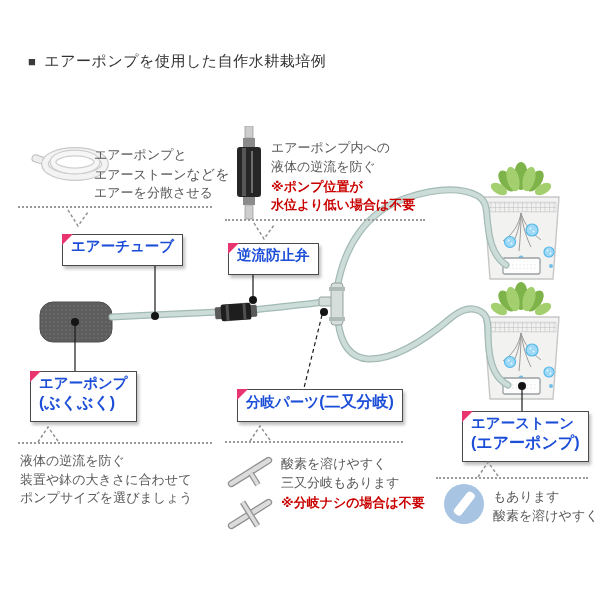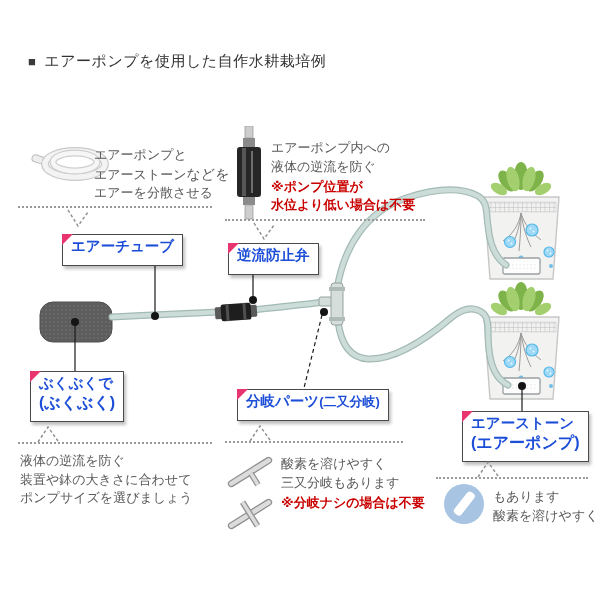--- a/index.html
+++ b/index.html
@@ -10,21 +10,21 @@
   .title .sq{font-size:13px;color:#3a3a3a;line-height:1;}
   .note{font-size:13px;color:#595959;line-height:18.5px;white-space:nowrap;}
   .note .small{font-size:14px;}
   .warn{color:#c90000;font-weight:bold;font-size:13px;line-height:18px;margin-top:2px;white-space:nowrap;}
   .dots{border-top:2px dotted #9a9a9a;height:0;}
   .tag{background:#fff;border:1.5px solid #4a4a4a;box-shadow:2px 3px 3px rgba(0,0,0,.25);
        padding:2px 8px 9px;font-size:14.5px;font-weight:bold;color:#1d4ed8;line-height:19px;white-space:nowrap;}
   .tag .tri{position:absolute;left:-1px;top:-1px;width:0;height:0;
        border-top:11px solid #e8346f;border-right:11px solid transparent;}
   .tag .sub{font-size:16px;}
-  .tag .subsm{font-size:13px;}
+  .tag .subsm{font-size:16px;}
   .u{text-underline-offset:2px;}
   svg{display:block;}
 </style>
 </head>
 <body>
 
 <div id="stage">
 
   <div class="abs title">
     <span class="sq">■</span>
@@ -179,21 +179,21 @@
   <div class="abs tag" style="left:62px;top:234px">
     <span class="tri"></span>
     <span>エアーチューブ</span>
   </div>
   <div class="abs tag" style="left:228px;top:243px">
     <span class="tri"></span>
     <span>逆流防止弁</span>
   </div>
   <div class="abs tag" style="left:30px;top:371px">
     <span class="tri"></span>
-    <div>ぶくぶくで</div>
+    <div>エアーポンプ</div>
     <div class="sub">(ぶくぶく)</div>
   </div>
   <div class="abs tag" style="left:237px;top:389px">
     <span class="tri"></span>
     <span>分岐パーツ</span><span class="subsm">(二又分岐)</span>
   </div>
   <div class="abs tag" style="left:462px;top:411px">
     <span class="tri"></span>
     <div>エアーストーン</div>
     <div class="sub">(エアーポンプ)</div>

